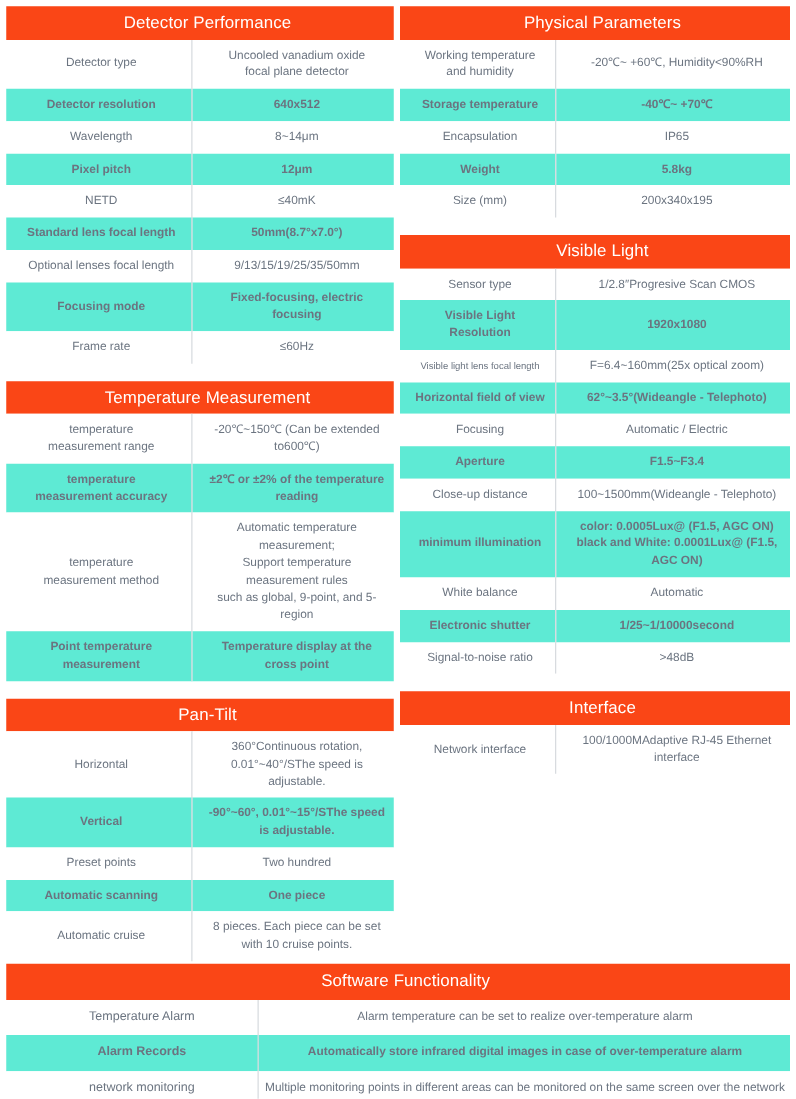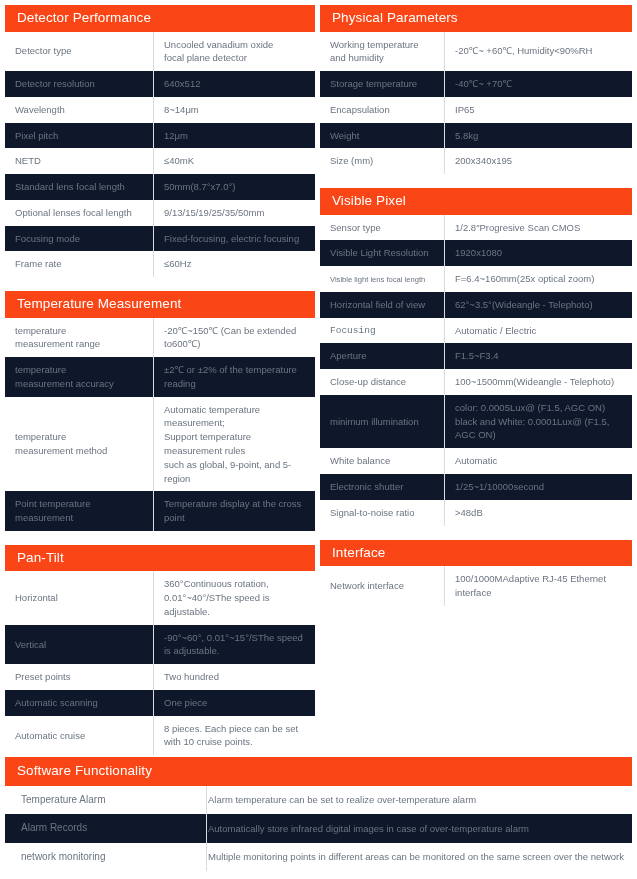--- a/index.html
+++ b/index.html
@@ -14,20 +14,21 @@
     color: #5a6472;
     overflow: hidden;
     position: relative;
   }
 
   .sheet {
     width: 637px;
     height: 879px;
     position: relative;
     box-sizing: border-box;
+    text-align: center;
   }
 
   
   .cols {
     display: flex;
     width: 637px;
     align-items: flex-start;
   }
   .col-left  { width: 315px; padding: 5px 0 0 5px; box-sizing: border-box; }
   .col-right { width: 322px; padding: 5px 5px 0 5px; box-sizing: border-box; }
@@ -45,21 +46,21 @@
     letter-spacing: .1px;
   }
 
   
   .spec-table {
     width: 100%;
     border-collapse: collapse;
     table-layout: fixed;
   }
   .spec-table tr.odd  td { background: #ffffff; }
-  .spec-table tr.even td { background: #0f172a; }
+  .spec-table tr.even td { background: #5eead4; font-weight: bold; }
 
   .spec-table td {
     vertical-align: middle;
     font-size: 9.5px;
     line-height: 1.45;
     color: #6b7480;
     padding: 6px 0;
   }
   .spec-table td.k {
     padding-left: 10px;
@@ -228,41 +229,41 @@
               </tr>
               <tr class="odd">
                 <td class="k" style="white-space: pre-line;">Size (mm)</td>
                 <td class="v">200x340x195</td>
               </tr>
             </tbody>
         </table>
       </div>
 
       <div class="panel panel-right clip">
-        <div class="panel-header">Visible Pixel</div>
+        <div class="panel-header">Visible Light</div>
         <table class="spec-table">
           <tbody>
               <tr class="odd">
                 <td class="k" style="white-space: pre-line;">Sensor type</td>
                 <td class="v">1/2.8″Progresive Scan CMOS</td>
               </tr>
               <tr class="even">
                 <td class="k" style="white-space: pre-line;">Visible Light Resolution</td>
                 <td class="v">1920x1080</td>
               </tr>
               <tr class="odd">
                 <td class="k tiny" style="white-space: pre-line;">Visible light lens focal length</td>
                 <td class="v">F=6.4~160mm(25x optical zoom)</td>
               </tr>
               <tr class="even">
                 <td class="k" style="white-space: pre-line;">Horizontal field of view</td>
                 <td class="v">62°~3.5°(Wideangle - Telephoto)</td>
               </tr>
               <tr class="odd">
-                <td class="k" style="white-space: pre-line; font-family: Liberation Mono, monospace;">Focusing</td>
+                <td class="k" style="white-space: pre-line;">Focusing</td>
                 <td class="v">Automatic / Electric</td>
               </tr>
               <tr class="even">
                 <td class="k" style="white-space: pre-line;">Aperture</td>
                 <td class="v">F1.5~F3.4</td>
               </tr>
               <tr class="odd">
                 <td class="k" style="white-space: pre-line;">Close-up distance</td>
                 <td class="v">100~1500mm(Wideangle - Telephoto)</td>
               </tr>

